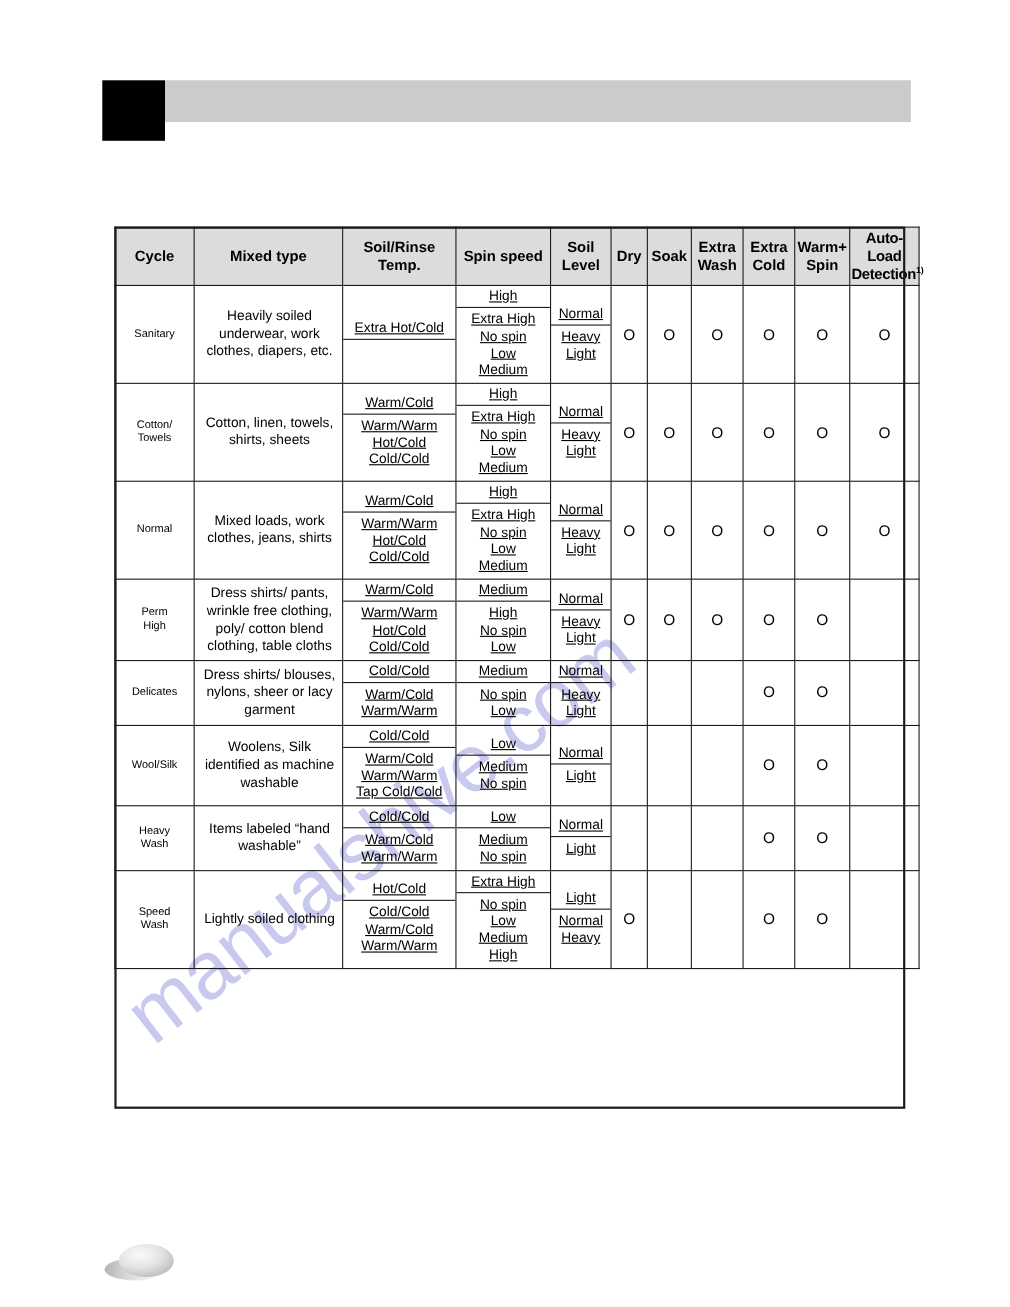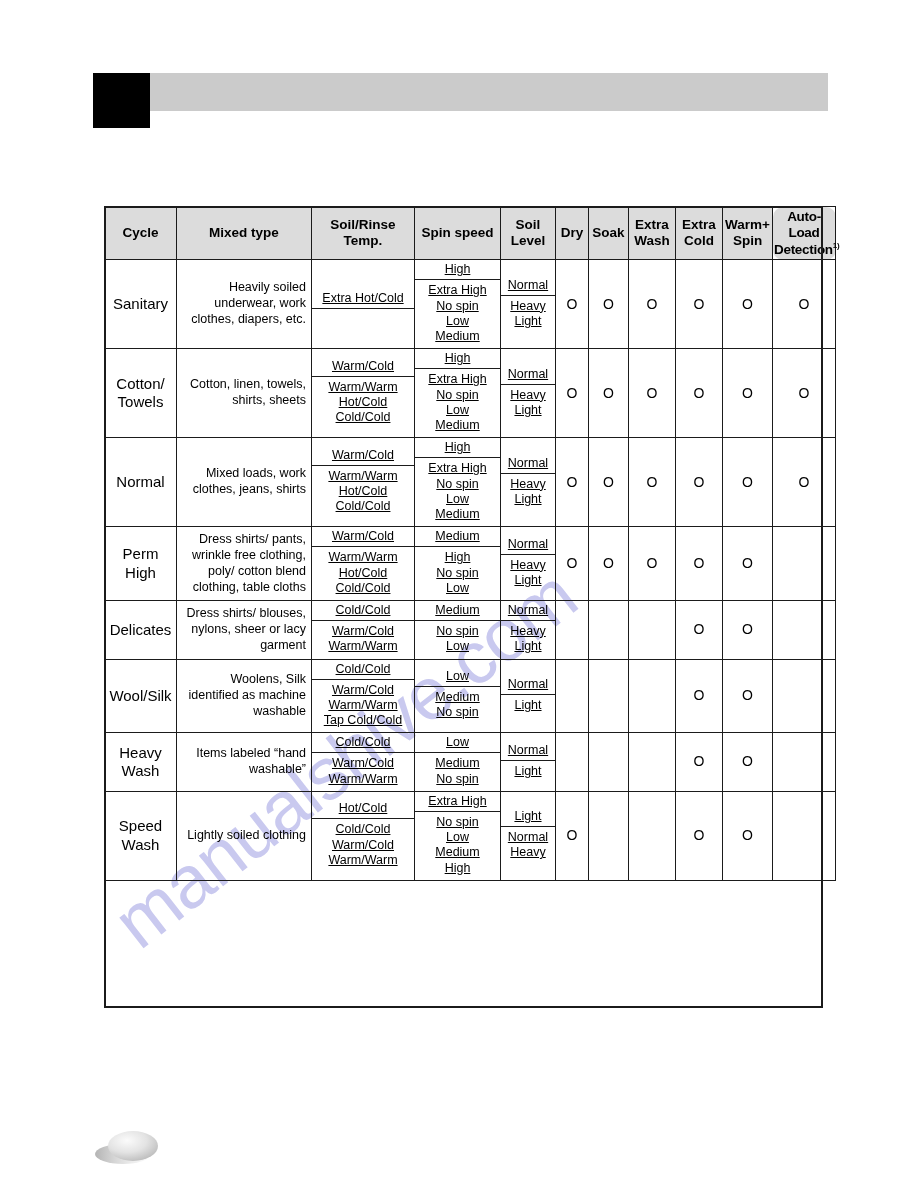--- a/index.html
+++ b/index.html
@@ -72,21 +72,20 @@
     background: #dcdcdc;
     font-weight: bold;
     font-size: 13.5px;
     height: 52px;
     padding: 2px 1px;
     line-height: 1.18;
   }
   th.h-auto {
     font-size: 11px;
     letter-spacing: -0.3px;
-    border-radius: 10px;
   }
   th.h-auto sup { font-size: 8px; vertical-align: super; }
 
   
   .table-frame {
     position: absolute;
     left: 104px; top: 206px;
     width: 719px; height: 802px;
     border: 2.5px solid #1b1b1b;
     pointer-events: none;
@@ -99,22 +98,22 @@
   col.c-temp    { width: 103px; }
   col.c-spin    { width: 86px; }
   col.c-soil    { width: 55px; }
   col.c-dry     { width: 33px; }
   col.c-soak    { width: 40px; }
   col.c-ewash   { width: 47px; }
   col.c-erinse  { width: 47px; }
   col.c-rspin   { width: 50px; }
   col.c-auto    { width: 63px; }
 
-  td.cycle-name   { font-size: 15px; padding: 2px 1px; }
-  td.fabric-desc  { font-size: 12.5px; text-align: right; padding: 4px 5px 4px 7px; line-height: 1.27; }
+  td.cycle-name   { font-size: 10px; padding: 2px 1px; }
+  td.fabric-desc  { font-size: 12.5px; text-align: center; padding: 4px 5px 4px 7px; line-height: 1.27; }
 
   
   .split { padding: 0 !important; text-decoration: underline; }
   .split .top {
     border-bottom: 1px solid #1b1b1b;
     padding: 2px 1px;
     line-height: 1.2;
   }
   .split .bot {
     padding: 3px 1px 4px;

